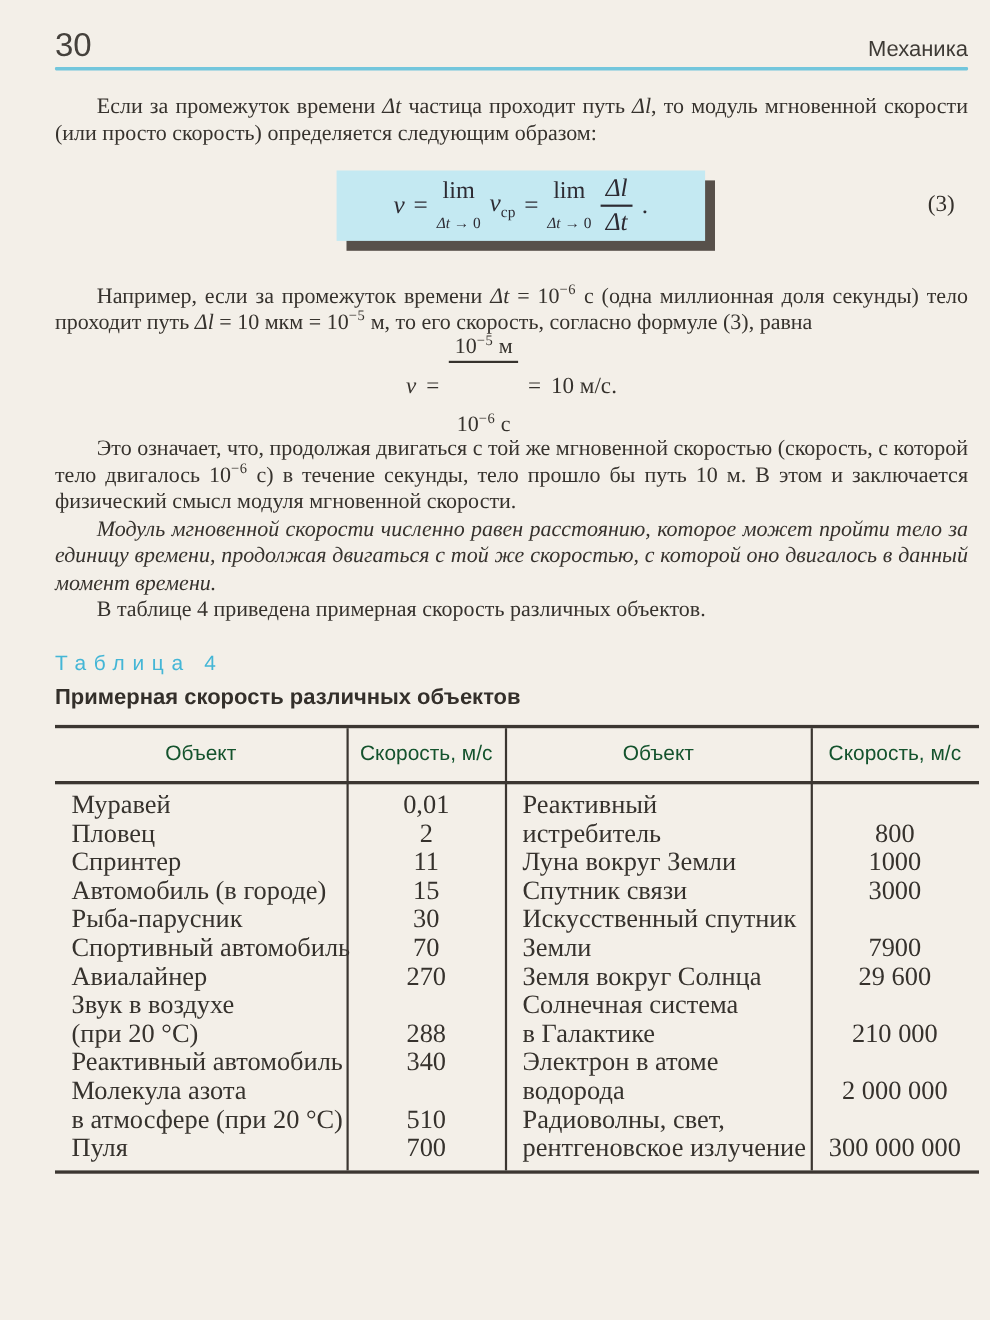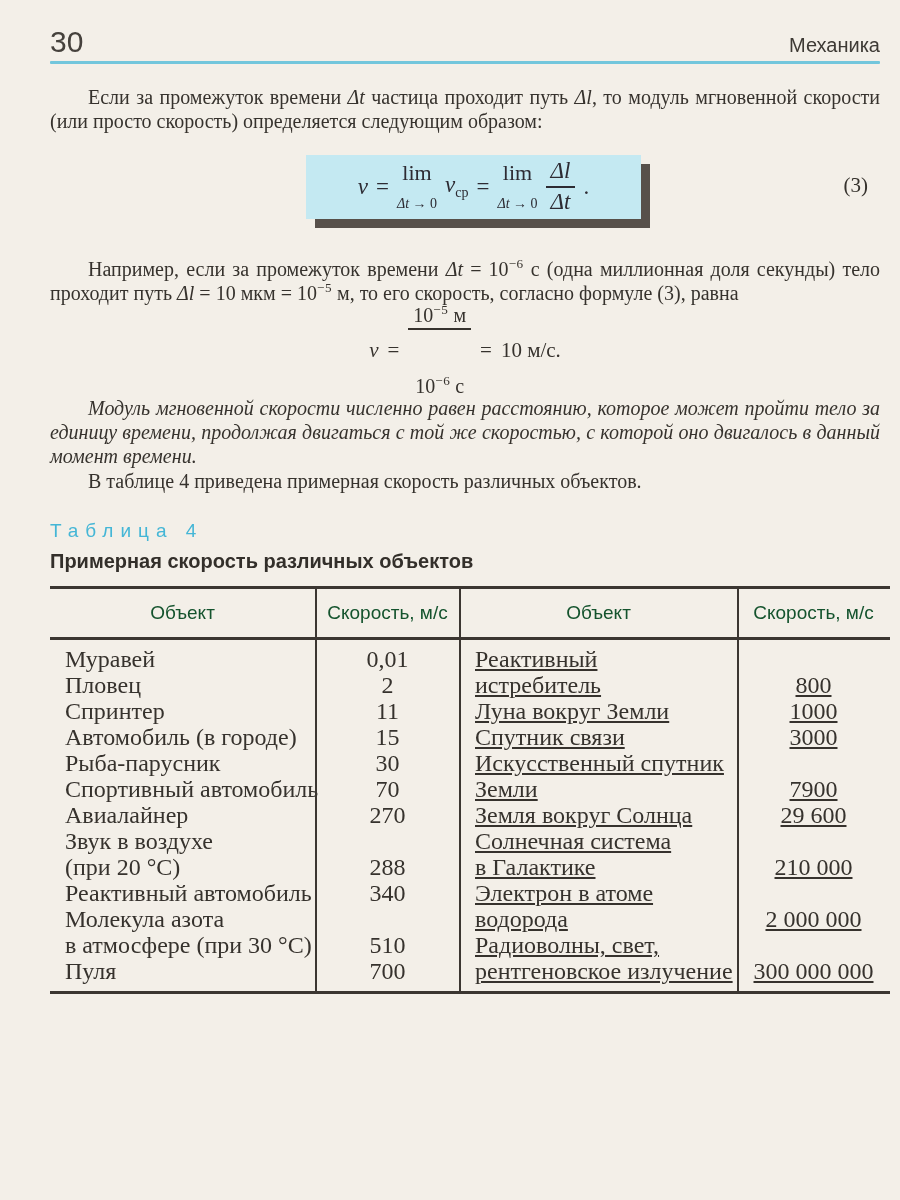--- a/index.html
+++ b/index.html
@@ -53,21 +53,21 @@
     font-size:20px;font-weight:bold;color:#332f2a;}
   
   .speed-table{margin-top:13px;position:relative;
     border-top:3px solid #3b3631;border-bottom:3px solid #3b3631;width:840px;}
   .thead{display:grid;grid-template-columns:265px 145px 277px 153px;
     height:48px;align-items:center;text-align:center;
     border-bottom:3px solid #3b3631;
     font-family:"Liberation Sans","DejaVu Sans",sans-serif;font-size:19px;color:#14532d;}
   .tbody{display:flex;padding:6px 0 7px;}
   .half-left{display:grid;grid-template-columns:265px 145px;}
-  .half-right{display:grid;grid-template-columns:277px 153px;text-decoration:underline;}
+  .half-right{display:grid;grid-template-columns:277px 153px;}
   .trow{display:contents;}
   .cell{height:26px;line-height:26px;font-size:24px;white-space:nowrap;}
   .cell.obj{padding-left:15px;}
   .cell.spd{text-align:center;}
   .vline{position:absolute;top:0;bottom:0;background:#3b3631;}
   .vline.v1{left:265px;width:1.6px;}
   .vline.v2{left:408.7px;width:2.6px;}
   .vline.v3{left:687px;width:1.6px;}
 </style>
 </head>
@@ -113,20 +113,21 @@
       <span class="var">v</span>
       <span>=</span>
       <span class="frac">
         <span class="fnum">10<sup>−5</sup> м</span>
         <span class="fden">10<sup>−6</sup> с</span>
       </span>
       <span>=</span>
       <span>10 м/с.</span>
     </div>
 
+    <p class="para">Это означает, что, продолжая двигаться с той же мгновенной скоростью (скорость, с которой тело двигалось 10<sup>−6</sup> с) в течение секунды, тело прошло бы путь 10 м. В этом и заключается физический смысл модуля мгновенной скорости.</p>
     <p class="para em-para">Модуль мгновенной скорости численно равен расстоянию, которое может пройти тело за единицу времени, продолжая двигаться с той же скоростью, с которой оно двигалось в данный момент времени.</p>
     <p class="para">В таблице 4 приведена примерная скорость различных объектов.</p>
 
     <div class="table-label">Таблица 4</div>
     <div class="table-title">Примерная скорость различных объектов</div>
 
     <div class="speed-table">
       <div class="thead">
         <span>Объект</span>
         <span>Скорость, м/с</span>
@@ -184,21 +185,21 @@
     <div class="cell obj">Реактивный автомобиль</div>
     <div class="cell spd">340</div>
   </div>
 
   <div class="trow">
     <div class="cell obj">Молекула азота</div>
     <div class="cell spd"></div>
   </div>
 
   <div class="trow">
-    <div class="cell obj">в атмосфере (при 30 °С)</div>
+    <div class="cell obj">в атмосфере (при 20 °С)</div>
     <div class="cell spd">510</div>
   </div>
 
   <div class="trow">
     <div class="cell obj">Пуля</div>
     <div class="cell spd">700</div>
   </div>
 </div>
         <div class="half-right">
   <div class="trow">

